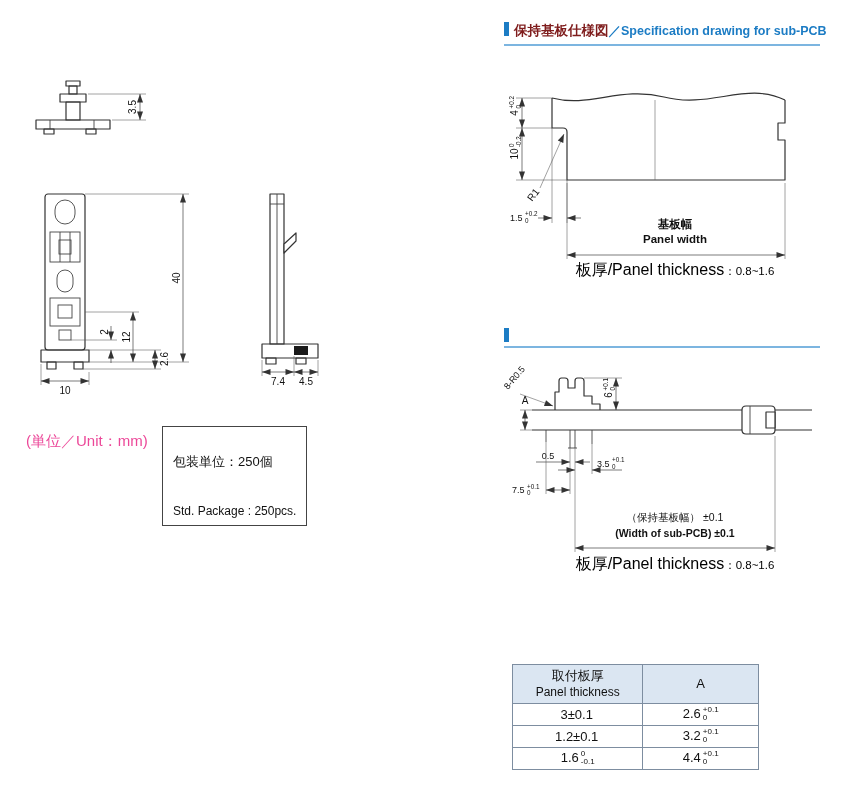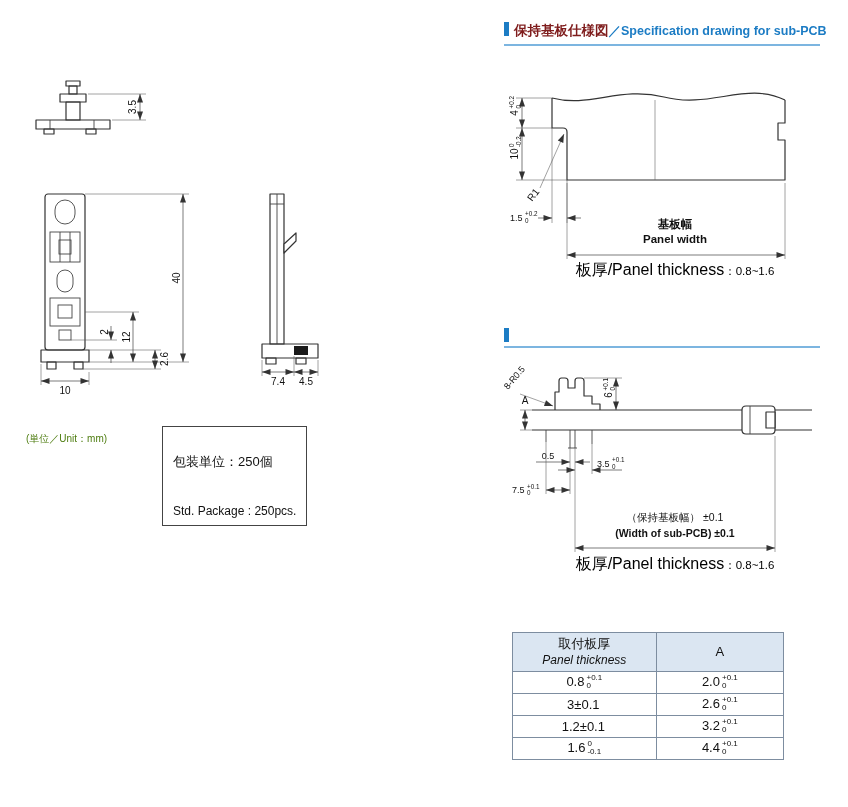--- a/index.html
+++ b/index.html
@@ -16,29 +16,29 @@
   text.d{font-size:10px;fill:#111;}
   text.d9{font-size:9px;fill:#111;}
   text.t{font-size:6.3px;fill:#111;}
   text.jp{font-size:11.5px;font-weight:bold;fill:#111;}
   text.jpn{font-size:10.5px;fill:#111;}
   text.jpb{font-size:10.5px;font-weight:bold;fill:#111;}
   .sec-h{position:absolute;width:316px;display:flex;align-items:flex-start;gap:5px;border-bottom:2px solid #7cb5e0;padding-bottom:4px;white-space:nowrap;}
   .marker{width:5px;height:14px;background:#1c7cc4;flex:0 0 auto;margin-top:1px;}
   .t-jp{font-size:13.5px;font-weight:bold;color:#7f1d1d;}
   .t-en{font-size:12.5px;font-weight:bold;color:#1c7cc4;}
-  .unit-note{position:absolute;left:26px;top:432px;font-size:10px;color:#4d7c0f;}
+  .unit-note{position:absolute;left:26px;top:432px;font-size:15px;color:#ec4899;}
   .pkg{position:absolute;left:162px;top:426px;border:1.2px solid #444;padding:5px 10px;color:#111;line-height:1.5;}
   .pkg .l1{font-size:13px;margin-top:20px;}
   .pkg .l2{font-size:12px;margin-top:30px;}
-  .spec-table{position:absolute;left:512px;top:632px;width:272px;border-collapse:collapse;}
+  .spec-table{position:absolute;left:512px;top:664px;width:247px;border-collapse:collapse;}
   .spec-table th,.spec-table td{border:1px solid #7d8da0;text-align:center;color:#111;padding:0;}
   .spec-table thead th{background:#dbe6f2;height:38px;font-weight:normal;}
   .th-jp{font-size:13px;line-height:1.25;}
-  .th-en{font-size:12px;line-height:1.25;font-style:italic;}
+  .th-en{font-size:12px;line-height:1.25;}
   .spec-table tbody td{height:21px;font-size:13px;}
   .tolstack{display:inline-block;vertical-align:middle;margin-left:2px;line-height:8px;font-size:8px;text-align:left;position:relative;top:-1px;}
   .tolstack span{display:block;}
 </style>
 </head>
 <body>
 
 <div class="sheet">
 
   <svg style="left:30px;top:76px;" width="135" height="85" viewBox="0 0 135 85">
@@ -309,24 +309,20 @@
       <tr>
         <th>
           <div class="th-jp">取付板厚</div>
           <div class="th-en">Panel thickness</div>
         </th>
         <th class="th-jp">A</th>
       </tr>
     </thead>
     <tbody>
       <tr>
-        <td><span>0.8</span><span class="tolstack"><span>+0.1</span><span>0</span></span></td>
-        <td><span>2.0</span><span class="tolstack"><span>+0.1</span><span>0</span></span></td>
-      </tr>
-      <tr>
         <td><span>3±0.1</span><span class="tolstack"><span></span><span></span></span></td>
         <td><span>2.6</span><span class="tolstack"><span>+0.1</span><span>0</span></span></td>
       </tr>
       <tr>
         <td><span>1.2±0.1</span><span class="tolstack"><span></span><span></span></span></td>
         <td><span>3.2</span><span class="tolstack"><span>+0.1</span><span>0</span></span></td>
       </tr>
       <tr>
         <td><span>1.6</span><span class="tolstack"><span>0</span><span>-0.1</span></span></td>
         <td><span>4.4</span><span class="tolstack"><span>+0.1</span><span>0</span></span></td>

